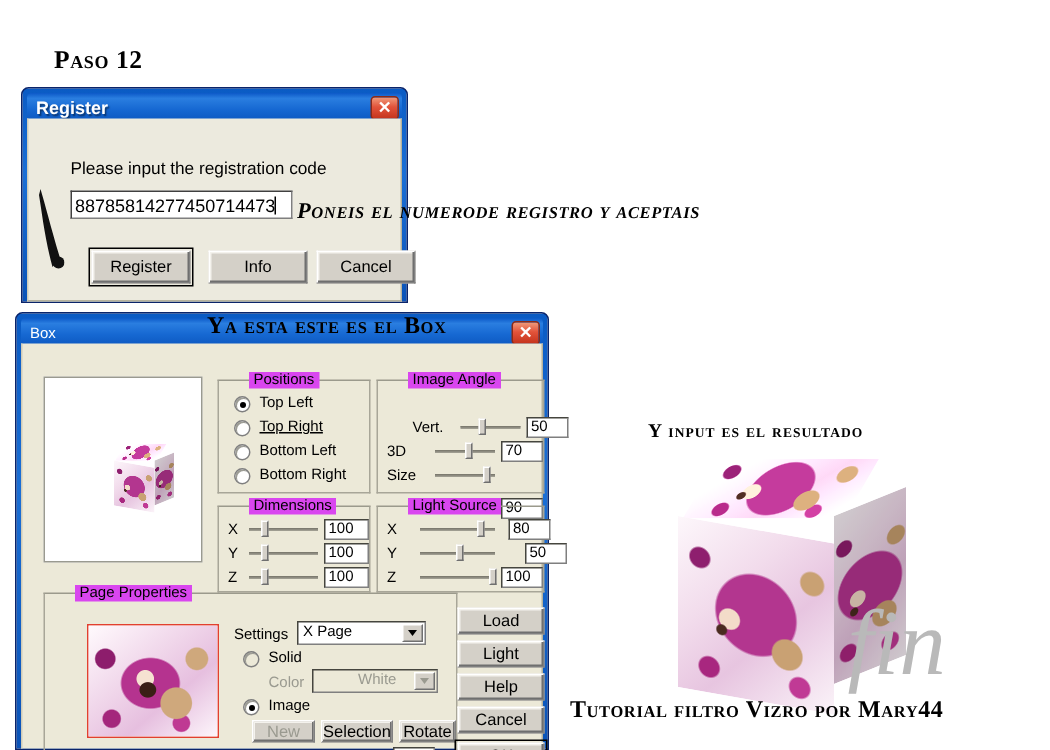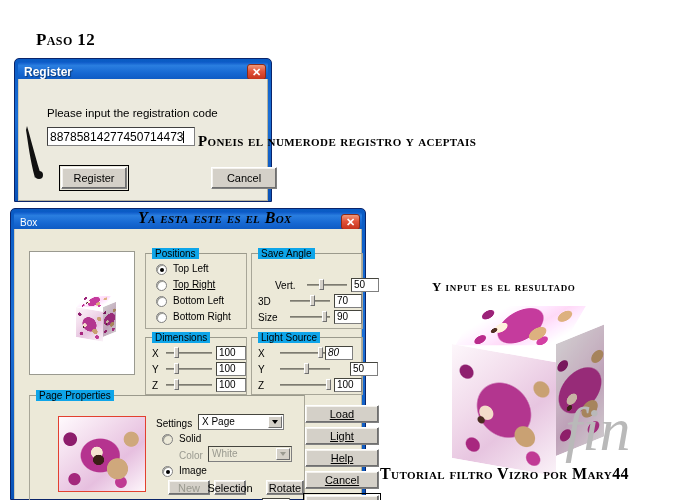--- a/index.html
+++ b/index.html
@@ -15,24 +15,24 @@
   .annot {
     position:absolute;
     font-family:"Liberation Serif", serif;
     font-weight:bold;
     font-variant:small-caps;
     color:#000;
     white-space:nowrap;
     letter-spacing:0.4px;
   }
   #paso-label { left:36px; top:30px; font-size:17px; }
-  #annot-code { left:198px; top:133px; font-size:15px; }
+  #annot-code { left:198px; top:133px; font-size:15px;font-style:italic; }
   #annot-box-title {
     left:138px; top:209px; font-size:16px;
-    color:#000; z-index:40;font-style:italic;
+    color:#000; z-index:40;
   }
   #annot-result { left:432px; top:279px; font-size:13px; font-variant:small-caps; letter-spacing:0.7px; }
   #annot-credit { left:380px; top:465px; font-size:16px; z-index:30; }
 
   
   .win {
     position:absolute;
     background:#ece9d8;
     border:1px solid #0a246a;
   }
@@ -121,22 +121,22 @@
   }
   #box-window .tb-text { font-size:10px; font-weight:normal; text-shadow:none; }
 
   
   .group {
     position:absolute;
     border:1px solid #a8a698;
     border-top-color:#9b9a8c;
   }
   .group > .glabel {
-    position:absolute; top:-6px; left:6px;
-    background:#0ea5e9; padding:0 3px;
+    position:absolute; top:-6px; left:20px;
+    background:#d946ef; padding:0 3px;
     font-size:10px; color:#000;
   }
 
   
   #box-preview {
     position:absolute; left:14px; top:22px; width:106px; height:124px;
     background:#fff; border:1px solid #9a9a90;
   }
 
   
@@ -182,25 +182,25 @@
     position:absolute; right:1px; top:1px; width:14px; height:12px;
     background:#d4d0c8; border:1px solid #fff;
     border-right-color:#707070; border-bottom-color:#707070;
     display:flex; align-items:center; justify-content:center;
   }
   .combo .arrow i {
     width:0; height:0; border-left:3px solid transparent;
     border-right:3px solid transparent; border-top:4px solid #000;
     display:block;
   }
-  .combo.disabled { background:#ece9d8; color:#9a9a90; }
+  .combo.disabled { background:#ece9d8; color:#9a9a90;text-align:center; }
   .combo.disabled .arrow i { border-top-color:#9a9a90; }
 
   .side-btn {
-    position:absolute; width:74px; height:18px;text-decoration:underline;
+    position:absolute; width:58px; height:18px;
   }
   .dim-text { color:#9a9a90; }
 
   
   .cube-wrap { position:absolute; }
   .face { position:absolute; overflow:hidden; }
   .pat {
     position:absolute; left:0; top:0; right:0; bottom:0;
     background:
       radial-gradient(circle at 28% 62%, #4a2b20 0 3%, rgba(0,0,0,0) 4%),
@@ -287,20 +287,21 @@
   </div>
   <div class="client">
     <div id="register-prompt">Please input the registration code</div>
 
     <div id="register-input">
       <span>88785814277450714473</span><span class="caret"></span>
     </div>
 
     <div class="btnrow">
       <div class="btn95 btn-default" id="btn-register">Register</div>
+      <div class="btn95" id="btn-info">Info</div>
       <div class="btn95" id="btn-cancel">Cancel</div>
     </div>
   </div>
 </div>
 
 <svg id="arrow-stroke" viewBox="0 0 18 60">
   <path d="M2,4 C5,14 9,30 15,50 L10,56 C5,38 3,20 1,8 Z" fill="#111"></path>
   <circle cx="14" cy="53" r="4" fill="#111"></circle>
 </svg>
 
@@ -338,39 +339,39 @@
       <span class="rlabel" style="left:27px; top:25px;text-decoration:underline;">Top Right</span>
 
       <div class="radio" style="left:10px; top:42px;"></div>
       <span class="rlabel" style="left:27px; top:41px;">Bottom Left</span>
 
       <div class="radio" style="left:10px; top:58px;"></div>
       <span class="rlabel" style="left:27px; top:57px;">Bottom Right</span>
     </div>
 
     <div class="group" style="left:236px; top:24px; width:112px; height:76px;">
-      <span class="glabel">Save Angle</span>
+      <span class="glabel">Image Angle</span>
 
       <div class="srow" style="left:23px; top:24px; width:102px;">
         <span class="slab">Vert.</span>
         <div class="track" style="left:32px; width:40px;"></div>
         <div class="thumb" style="left:44px;"></div>
         <div class="numbox" style="left:76px;">50</div>
       </div>
       <div class="srow" style="left:6px; top:40px; width:102px;">
         <span class="slab">3D</span>
         <div class="track" style="left:32px; width:40px;"></div>
         <div class="thumb" style="left:52px;"></div>
         <div class="numbox" style="left:76px;">70</div>
       </div>
       <div class="srow" style="left:6px; top:56px; width:102px;">
         <span class="slab">Size</span>
         <div class="track" style="left:32px; width:40px;"></div>
         <div class="thumb" style="left:64px;"></div>
-        <div class="numbox" style="left:76px;">90</div>
+        <div class="numbox" style="left:76px;margin-top:22px;">90</div>
       </div>
     </div>
 
     <div class="group" style="left:130px; top:108px; width:102px; height:58px;">
       <span class="glabel">Dimensions</span>
 
       <div class="srow" style="left:6px; top:8px; width:94px;">
         <span class="slab">X</span>
         <div class="track" style="left:14px; width:46px;"></div>
         <div class="thumb" style="left:22px;"></div>
@@ -390,21 +391,21 @@
       </div>
     </div>
 
     <div class="group" style="left:236px; top:108px; width:112px; height:58px;">
       <span class="glabel">Light Source</span>
 
       <div class="srow" style="left:6px; top:8px; width:102px;">
         <span class="slab">X</span>
         <div class="track" style="left:22px; width:50px;"></div>
         <div class="thumb" style="left:60px;"></div>
-        <div class="numbox" style="left:67px;font-style:italic;">80</div>
+        <div class="numbox" style="left:81px;">80</div>
       </div>
       <div class="srow" style="left:6px; top:24px; width:102px;">
         <span class="slab">Y</span>
         <div class="track" style="left:22px; width:50px;"></div>
         <div class="thumb" style="left:46px;"></div>
         <div class="numbox" style="left:76px;margin-left:16px;">50</div>
       </div>
       <div class="srow" style="left:6px; top:40px; width:102px;">
         <span class="slab">Z</span>
         <div class="track" style="left:22px; width:50px;"></div>
@@ -436,21 +437,21 @@
         <span>White</span>
         <span class="arrow">
             <i></i>
           </span>
       </div>
 
       <div class="radio on" style="left:132px; top:70px;"></div>
       <span style="position:absolute; left:149px; top:69px; font-size:10px;">Image</span>
 
       <div class="btn95" style="position:absolute; left:138px; top:84px; width:42px; height:15px; color:#9a9a90;">New</div>
-      <div class="btn95" style="position:absolute; left:184px; top:84px; width:32px; height:15px;">Selection</div>
+      <div class="btn95" style="position:absolute; left:184px; top:84px; width:48px; height:15px;">Selection</div>
       <div class="btn95" style="position:absolute; left:236px; top:84px; width:38px; height:15px;">Rotate</div>
 
       <span style="position:absolute; left:124px; top:103px; font-size:10px;">Opaque</span>
 
       <div class="numbox" style="left:232px; top:102px; width:28px;">255</div>
     </div>
 
     <div class="btn95 side-btn" style="left:290px; top:176px;">Load</div>
     <div class="btn95 side-btn" style="left:290px; top:198px;">Light</div>
     <div class="btn95 side-btn" style="left:290px; top:220px;">Help</div>

